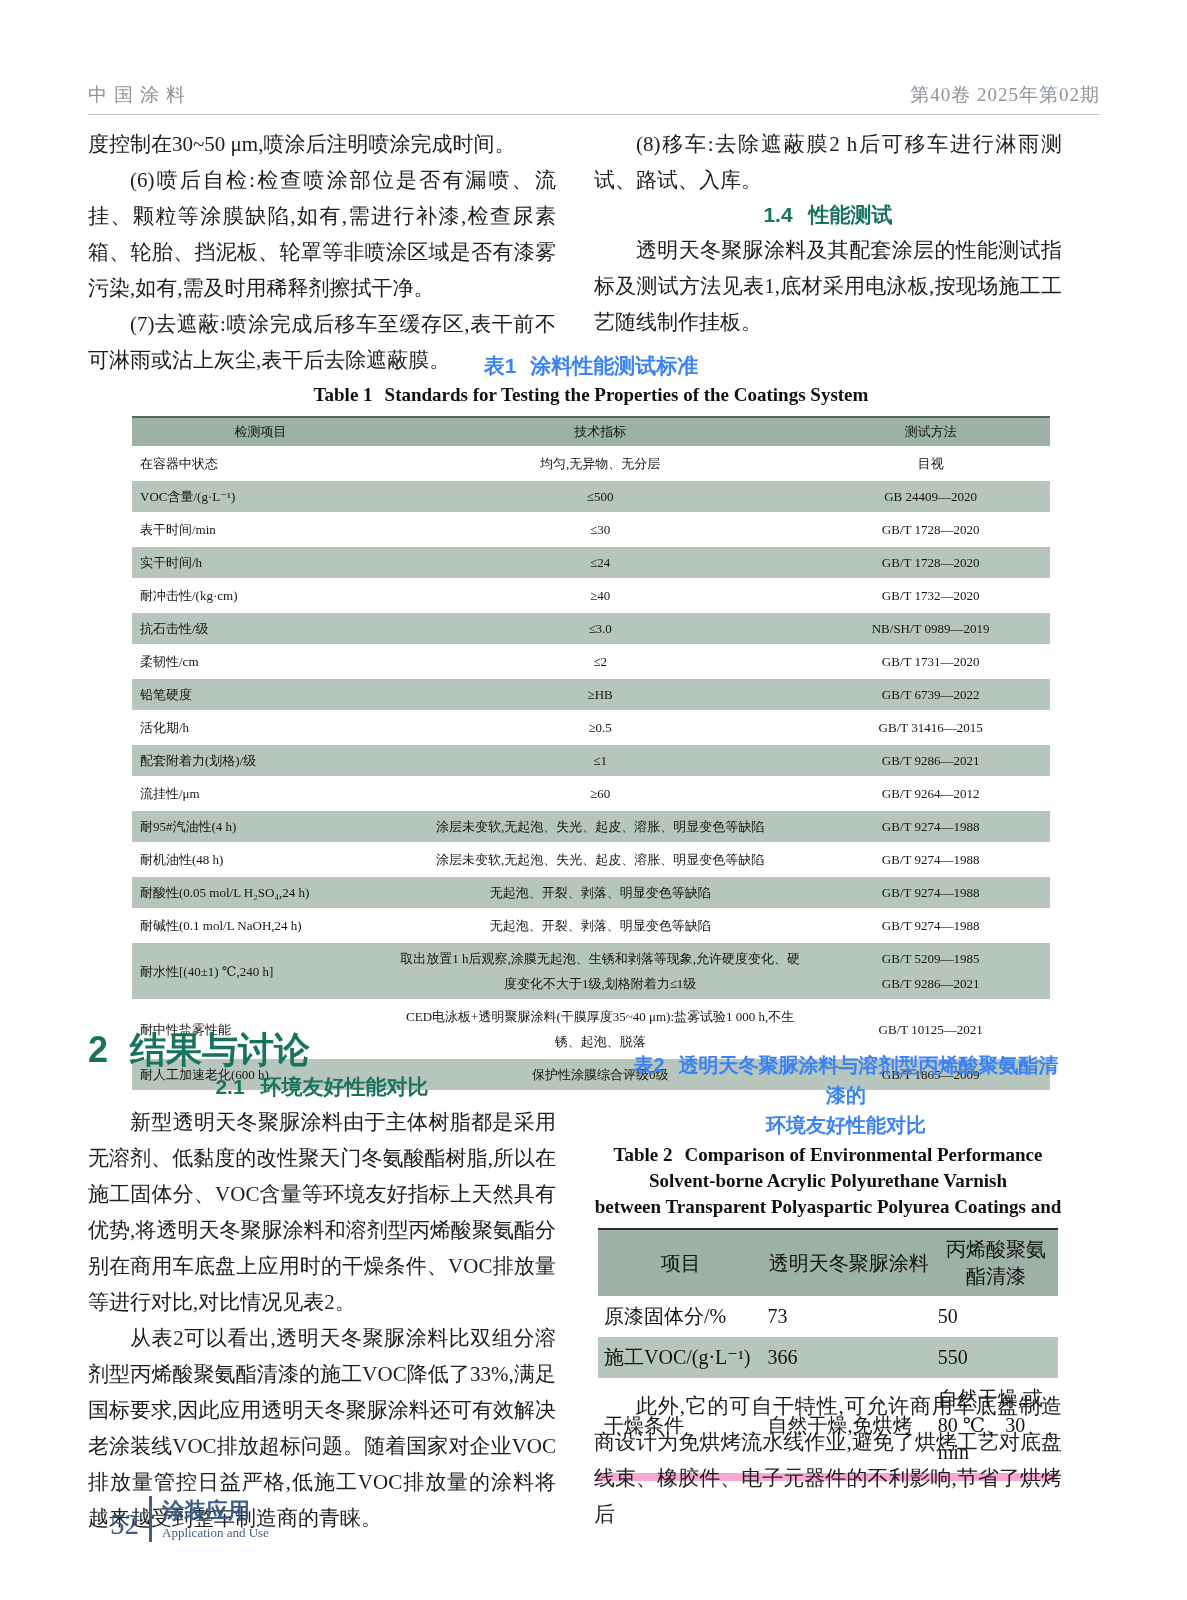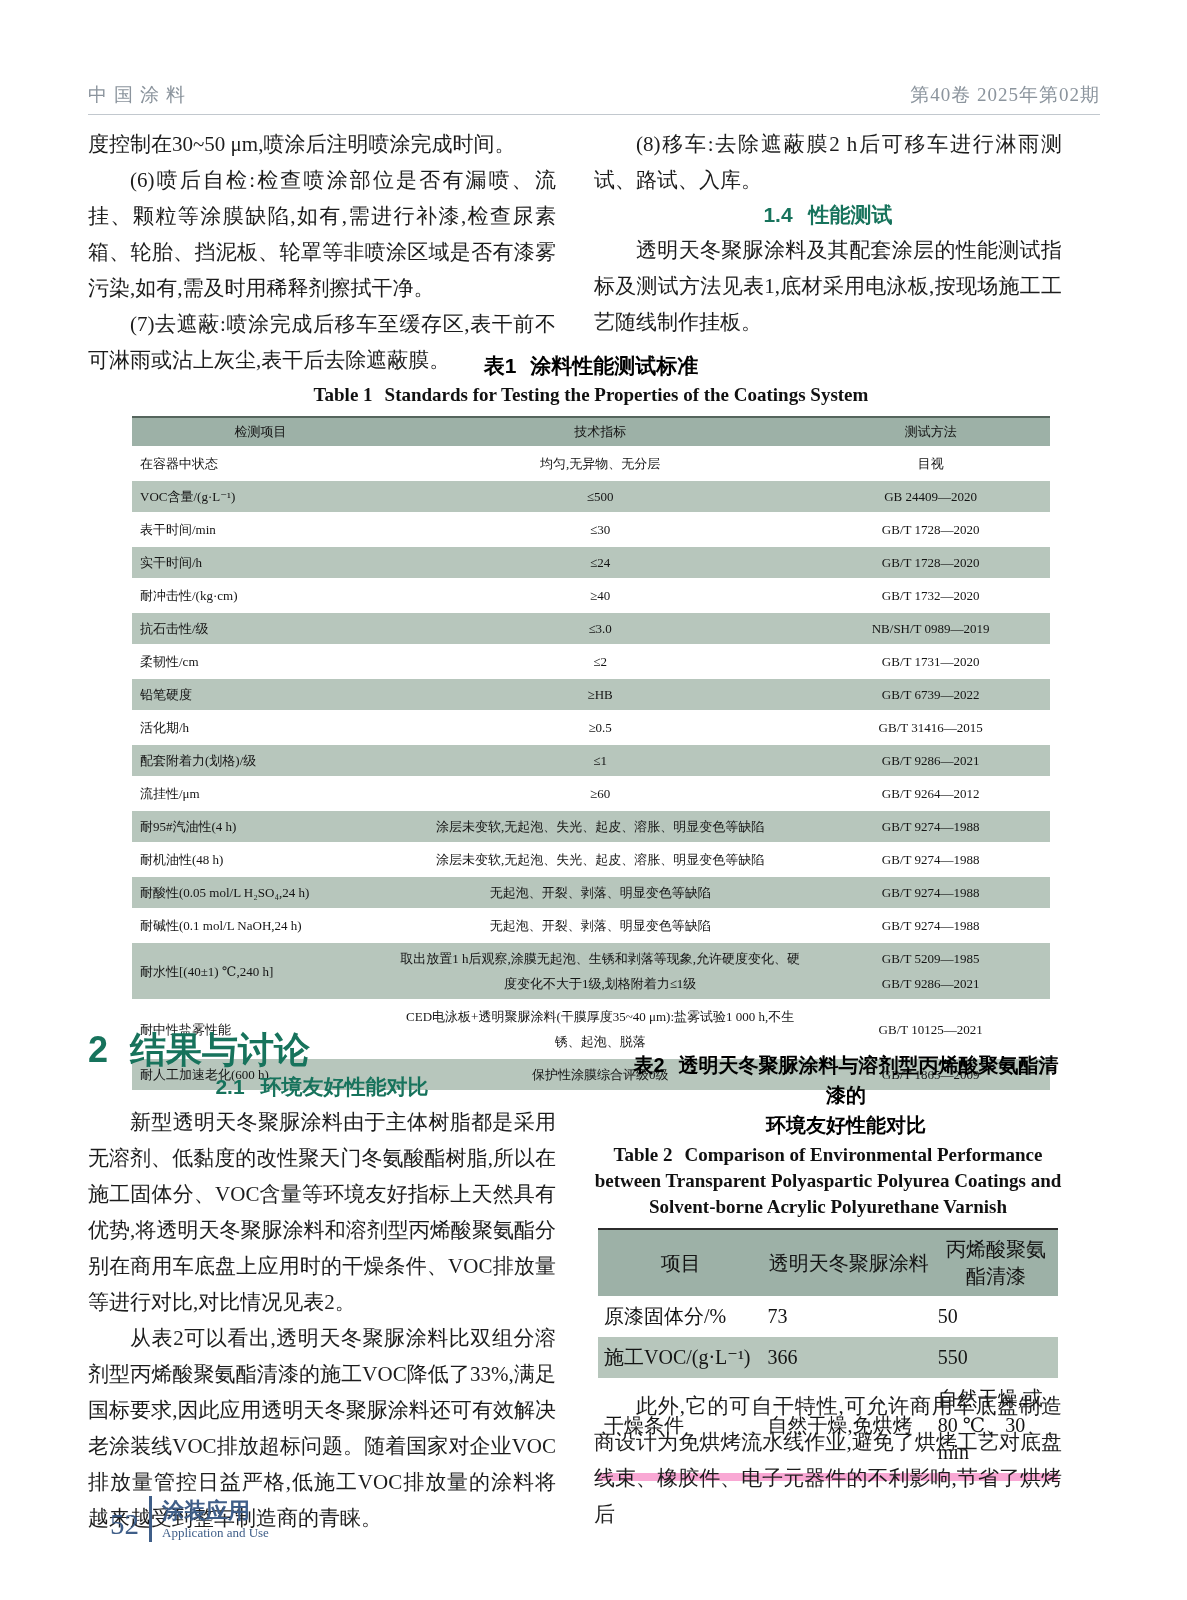--- a/index.html
+++ b/index.html
@@ -25,21 +25,21 @@
 
   .h-green{font-family:"Liberation Sans","DejaVu Sans",sans-serif;color:#17735c;font-weight:bold;}
   .h3line{font-size:21px;line-height:34px;margin:2px 0 2px 0;text-align:center;text-indent:0;}
   .h3line .num{margin-right:16px;}
   .h2line{font-size:36px;line-height:40px;margin:0 0 8px 0;text-align:left;text-indent:0;}
   .h2line .num{margin-right:22px;}
 
   
   .t1block{position:absolute;left:132px;top:352px;width:918px;}
   .tbl-title-cn{font-family:"Liberation Sans","DejaVu Sans",sans-serif;font-weight:bold;
-                font-size:21px;text-align:center;color:#000000;}
+                font-size:21px;text-align:center;color:#3b82f6;}
   .tbl-title-cn .lbl{margin-right:14px;}
   .tbl-title-en{font-weight:bold;font-size:19px;text-align:center;color:#111;margin-top:4px;}
   .tbl-title-en .lbl{margin-right:12px;}
 
   table.t1{border-collapse:collapse;width:918px;margin-top:10px;font-size:13px;color:#141414;}
   table.t1 th{font-weight:normal;}
   table.t1 thead tr{background:#9db1a7;border-top:2px solid #55655d;}
   table.t1 thead th{padding:5px 4px;text-align:center;}
   table.t1 tbody tr{border-top:2px solid #ffffff;}
   table.t1 tbody tr:nth-child(even){background:#b7c6bc;}
@@ -224,22 +224,22 @@
   </div>
 
   <div class="t2block t2">
     <div class="tbl-title-cn">
       <span class="lbl">表2</span><span>透明天冬聚脲涂料与溶剂型丙烯酸聚氨酯清漆的</span>
     </div>
     <div class="tbl-title-cn">环境友好性能对比</div>
     <div class="tbl-title-en">
       <span class="lbl">Table 2</span><span>Comparison of Environmental Performance</span>
     </div>
+    <div class="tbl-title-en">Solvent-borne Acrylic Polyurethane Varnish</div>
     <div class="tbl-title-en">between Transparent Polyaspartic Polyurea Coatings and</div>
-    <div class="tbl-title-en">Solvent-borne Acrylic Polyurethane Varnish</div>
     <table class="t2tbl">
       <thead>
         <tr>
           <th>项目</th>
           <th>透明天冬聚脲涂料</th>
           <th class="h2c">丙烯酸聚氨酯清漆</th>
         </tr>
       </thead>
       <tbody>
         <tr>

